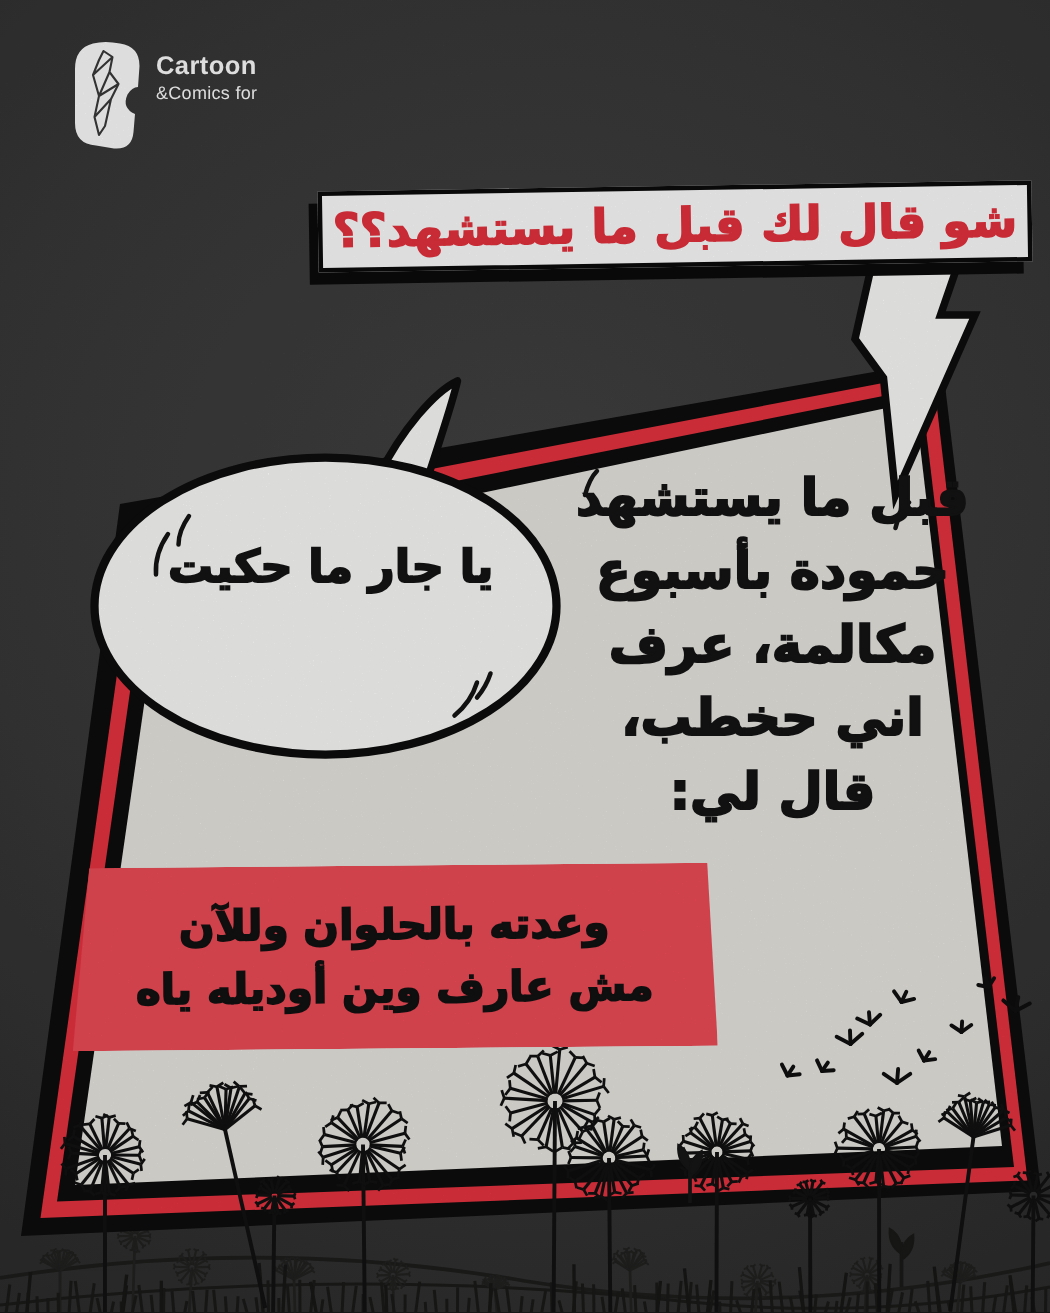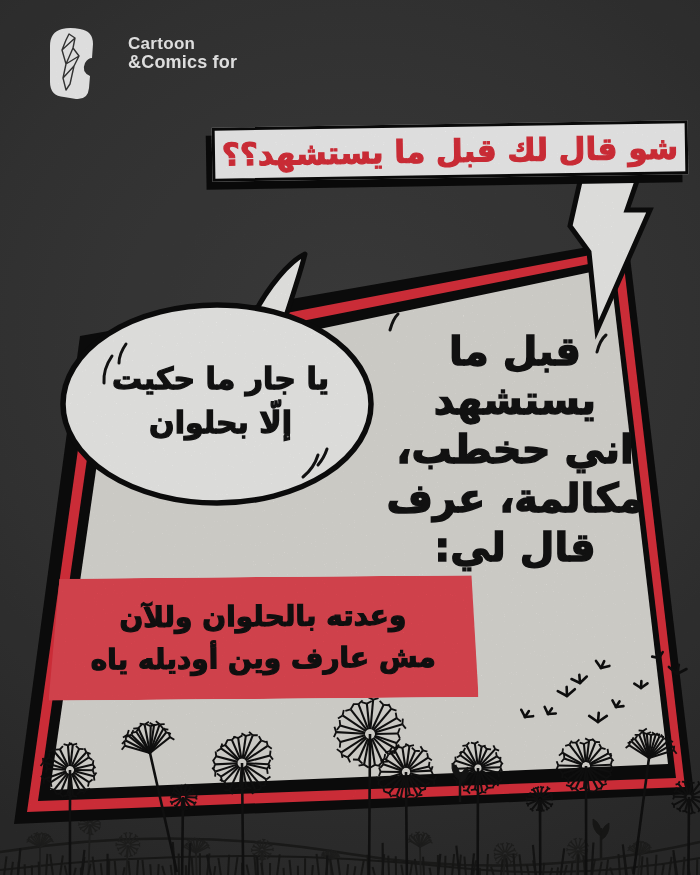--- a/index.html
+++ b/index.html
@@ -6,25 +6,25 @@
   .stage{
     position:relative;width:700px;height:875px;overflow:hidden;
     background:radial-gradient(120% 90% at 50% 38%, #424242 0%, #383838 45%, #2c2c2c 80%, #242424 100%);
     font-family:"DejaVu Sans", sans-serif;
   }
   .stage *{box-sizing:border-box;}
   svg.scene,svg.grain{position:absolute;left:0;top:0;width:700px;height:875px;}
   svg.grain{pointer-events:none;}
 
   
-  .logo{position:absolute;left:46px;top:26px;display:flex;gap:28px;align-items:flex-start;color:var(--white,#fff);}
+  .logo{position:absolute;left:46px;top:26px;display:flex;gap:4px;align-items:flex-start;color:var(--white,#fff);}
   .logo svg{width:54px;height:74px;flex:0 0 auto;}
   .logo-text{margin-top:9px;font-family:"Liberation Sans",sans-serif;line-height:1;}
   .logo-l1{display:block;font-size:17px;font-weight:600;letter-spacing:.3px;line-height:18px;}
-  .logo-l2{display:block;font-size:18px;font-weight:700;letter-spacing:.2px;line-height:19px;}
+  .logo-l2{display:block;font-size:12px;font-weight:400;letter-spacing:.2px;line-height:19px;}
   .logo-l3{display:block;font-size:24px;font-weight:800;letter-spacing:.6px;line-height:26px;}
 
   
   .title-banner{
     position:absolute;left:212px;top:124px;width:476px;height:54px;
     background:#fff;border:3px solid #0b0b0b;box-shadow:-6px 8px 0 #0b0b0b;
     transform:rotate(-0.9deg);display:flex;align-items:center;justify-content:center;
   }
   .title-banner span{
     direction:rtl;font-size:31px;font-weight:700;color:var(--title-red,#e7323e);
@@ -33,22 +33,22 @@
 
   
   .bubble-text{
     position:absolute;left:88px;top:357px;width:265px;text-align:center;direction:rtl;
     font-size:30px;font-weight:700;line-height:44px;color:var(--ink,#141414);
     -webkit-text-stroke:1.3px var(--ink,#141414);
   }
 
   
   .narration{
-    position:absolute;left:370px;top:327px;width:290px;text-align:center;direction:rtl;
-    font-size:40px;font-weight:700;line-height:49px;color:var(--ink,#141414);
+    position:absolute;left:370px;top:308px;width:290px;text-align:center;direction:rtl;
+    font-size:34px;font-weight:700;line-height:49px;color:var(--ink,#141414);
     -webkit-text-stroke:1.4px var(--ink,#141414);
   }
 
   
   .caption-banner{
     position:absolute;left:48px;top:577px;width:430px;height:122px;
     background:var(--caption-red,#ef4b57);
     clip-path:polygon(12px 0%, 424px 0%, 430px 100%, 0% 100%);
     transform:rotate(-0.5deg);
     display:flex;flex-direction:column;align-items:center;justify-content:center;
@@ -1356,27 +1356,27 @@
       <span class="logo-l2">&amp;Comics for</span>
     </div>
   </div>
 
   <div class="title-banner">
     <span>شو قال لك قبل ما يستشهد؟؟</span>
   </div>
 
   <div class="bubble-text">
     <div>يا جار ما حكيت</div>
-    <div>إلّا بحلوان</div>
   </div>
 
   <div class="narration">
     <div>قبل ما يستشهد</div>
+    <div>حمودة بأسبوع</div>
+    <div>مكالمة، عرف</div>
     <div>اني حخطب،</div>
-    <div>مكالمة، عرف</div>
     <div>قال لي:</div>
   </div>
 
   <div class="caption-banner">
     <div>وعدته بالحلوان وللآن</div>
     <div>مش عارف وين أوديله ياه</div>
   </div>
 
   <svg class="grain">
     <filter id="grainF">

